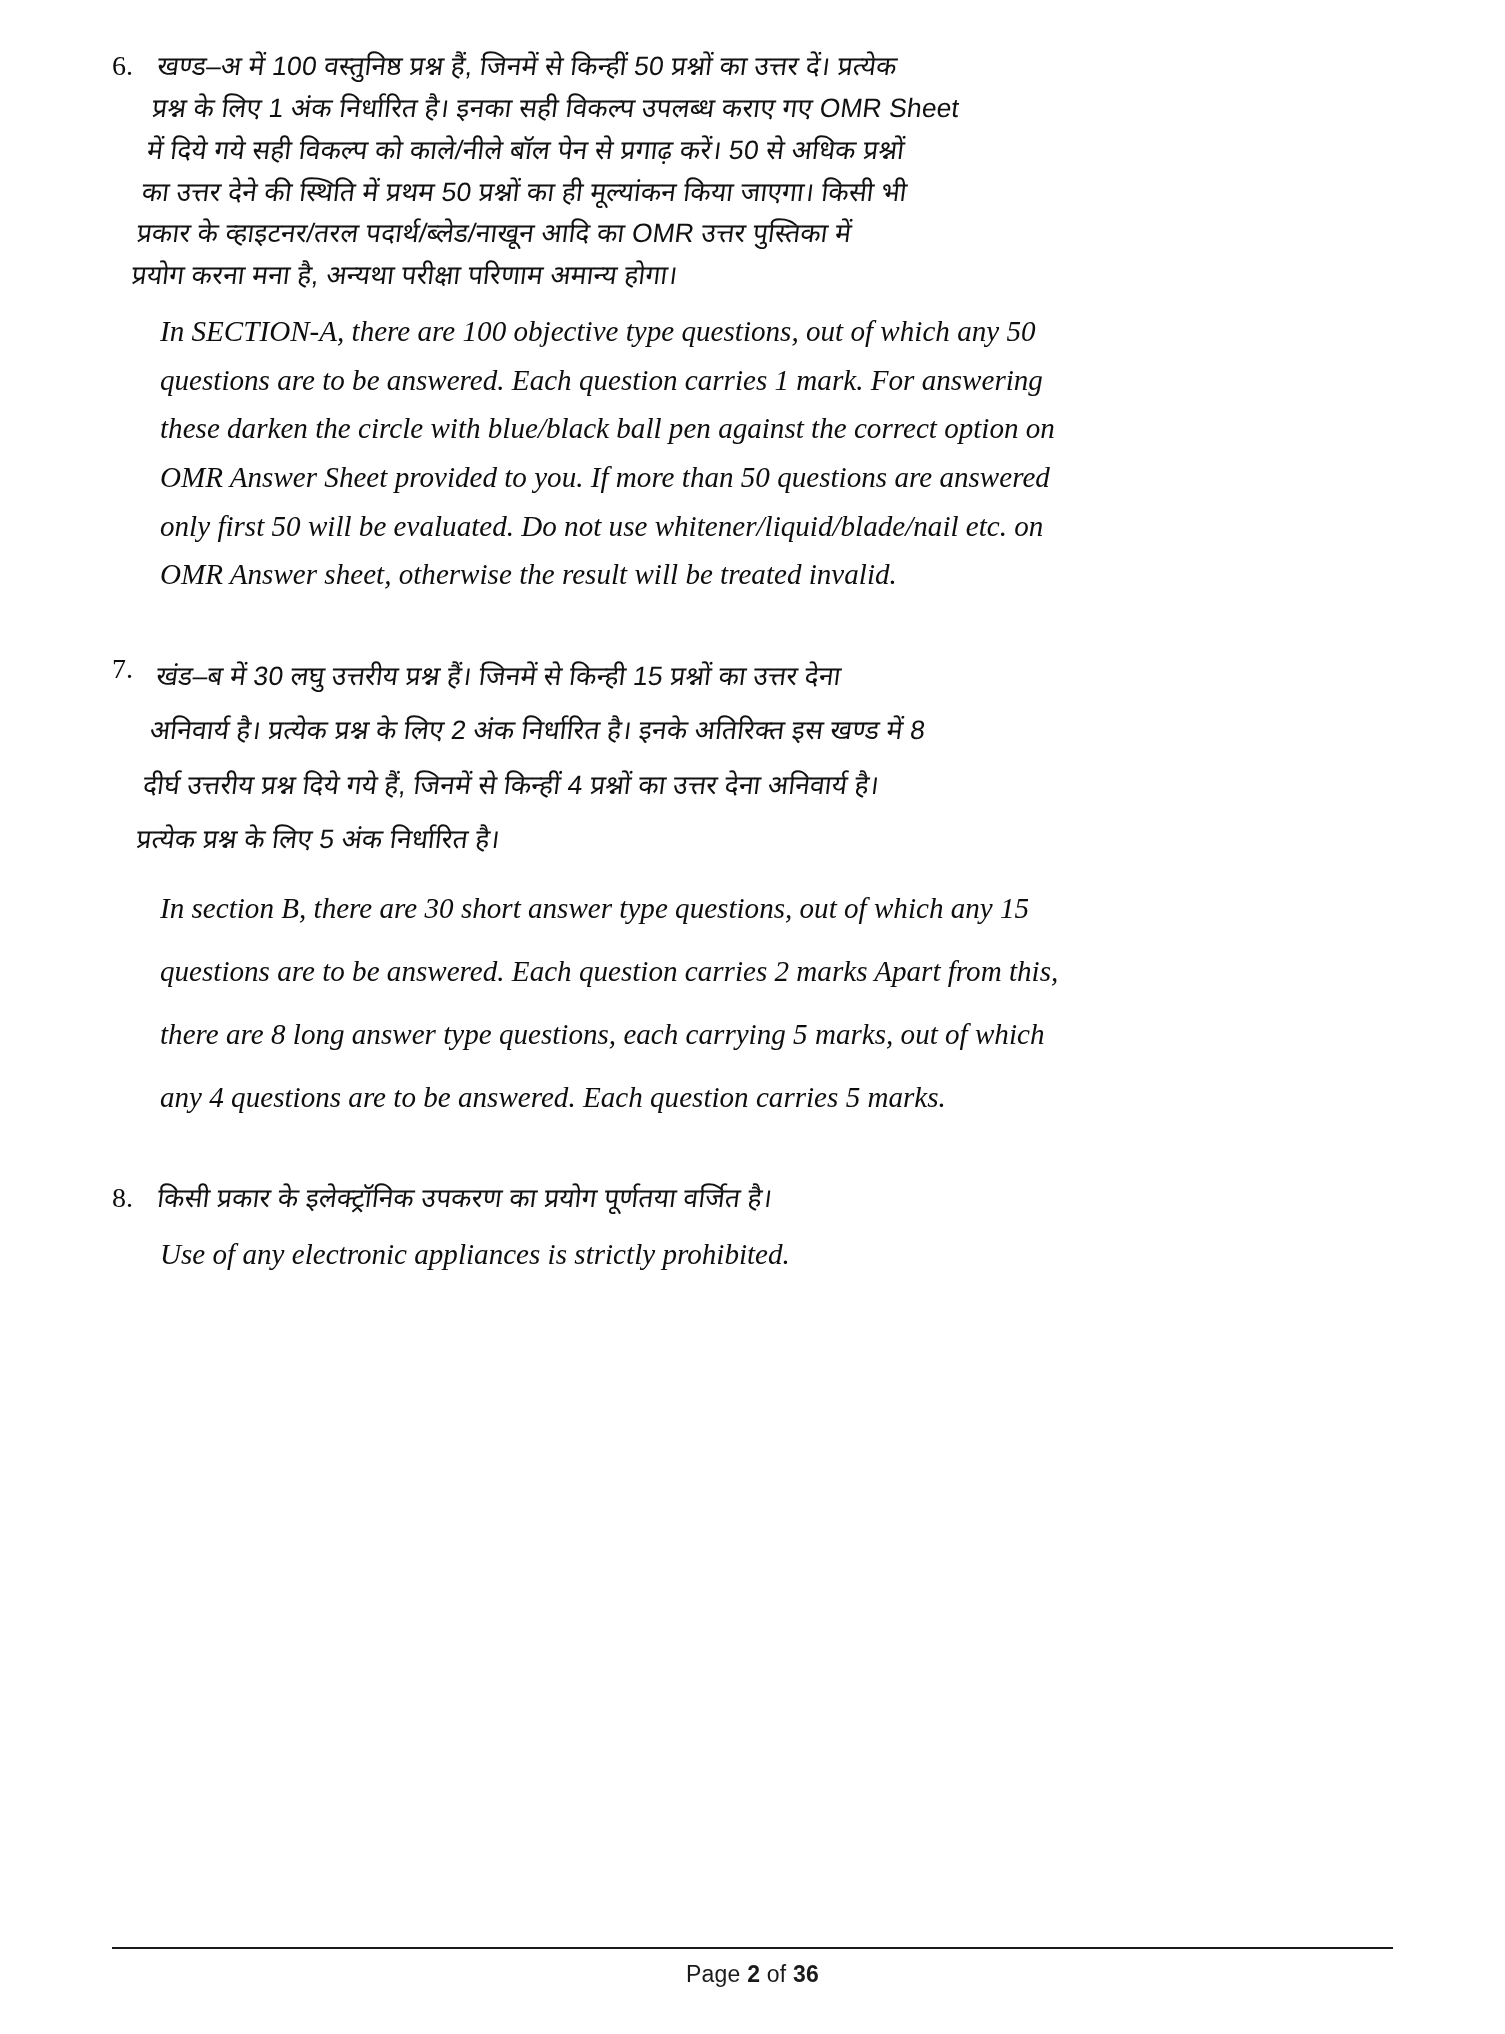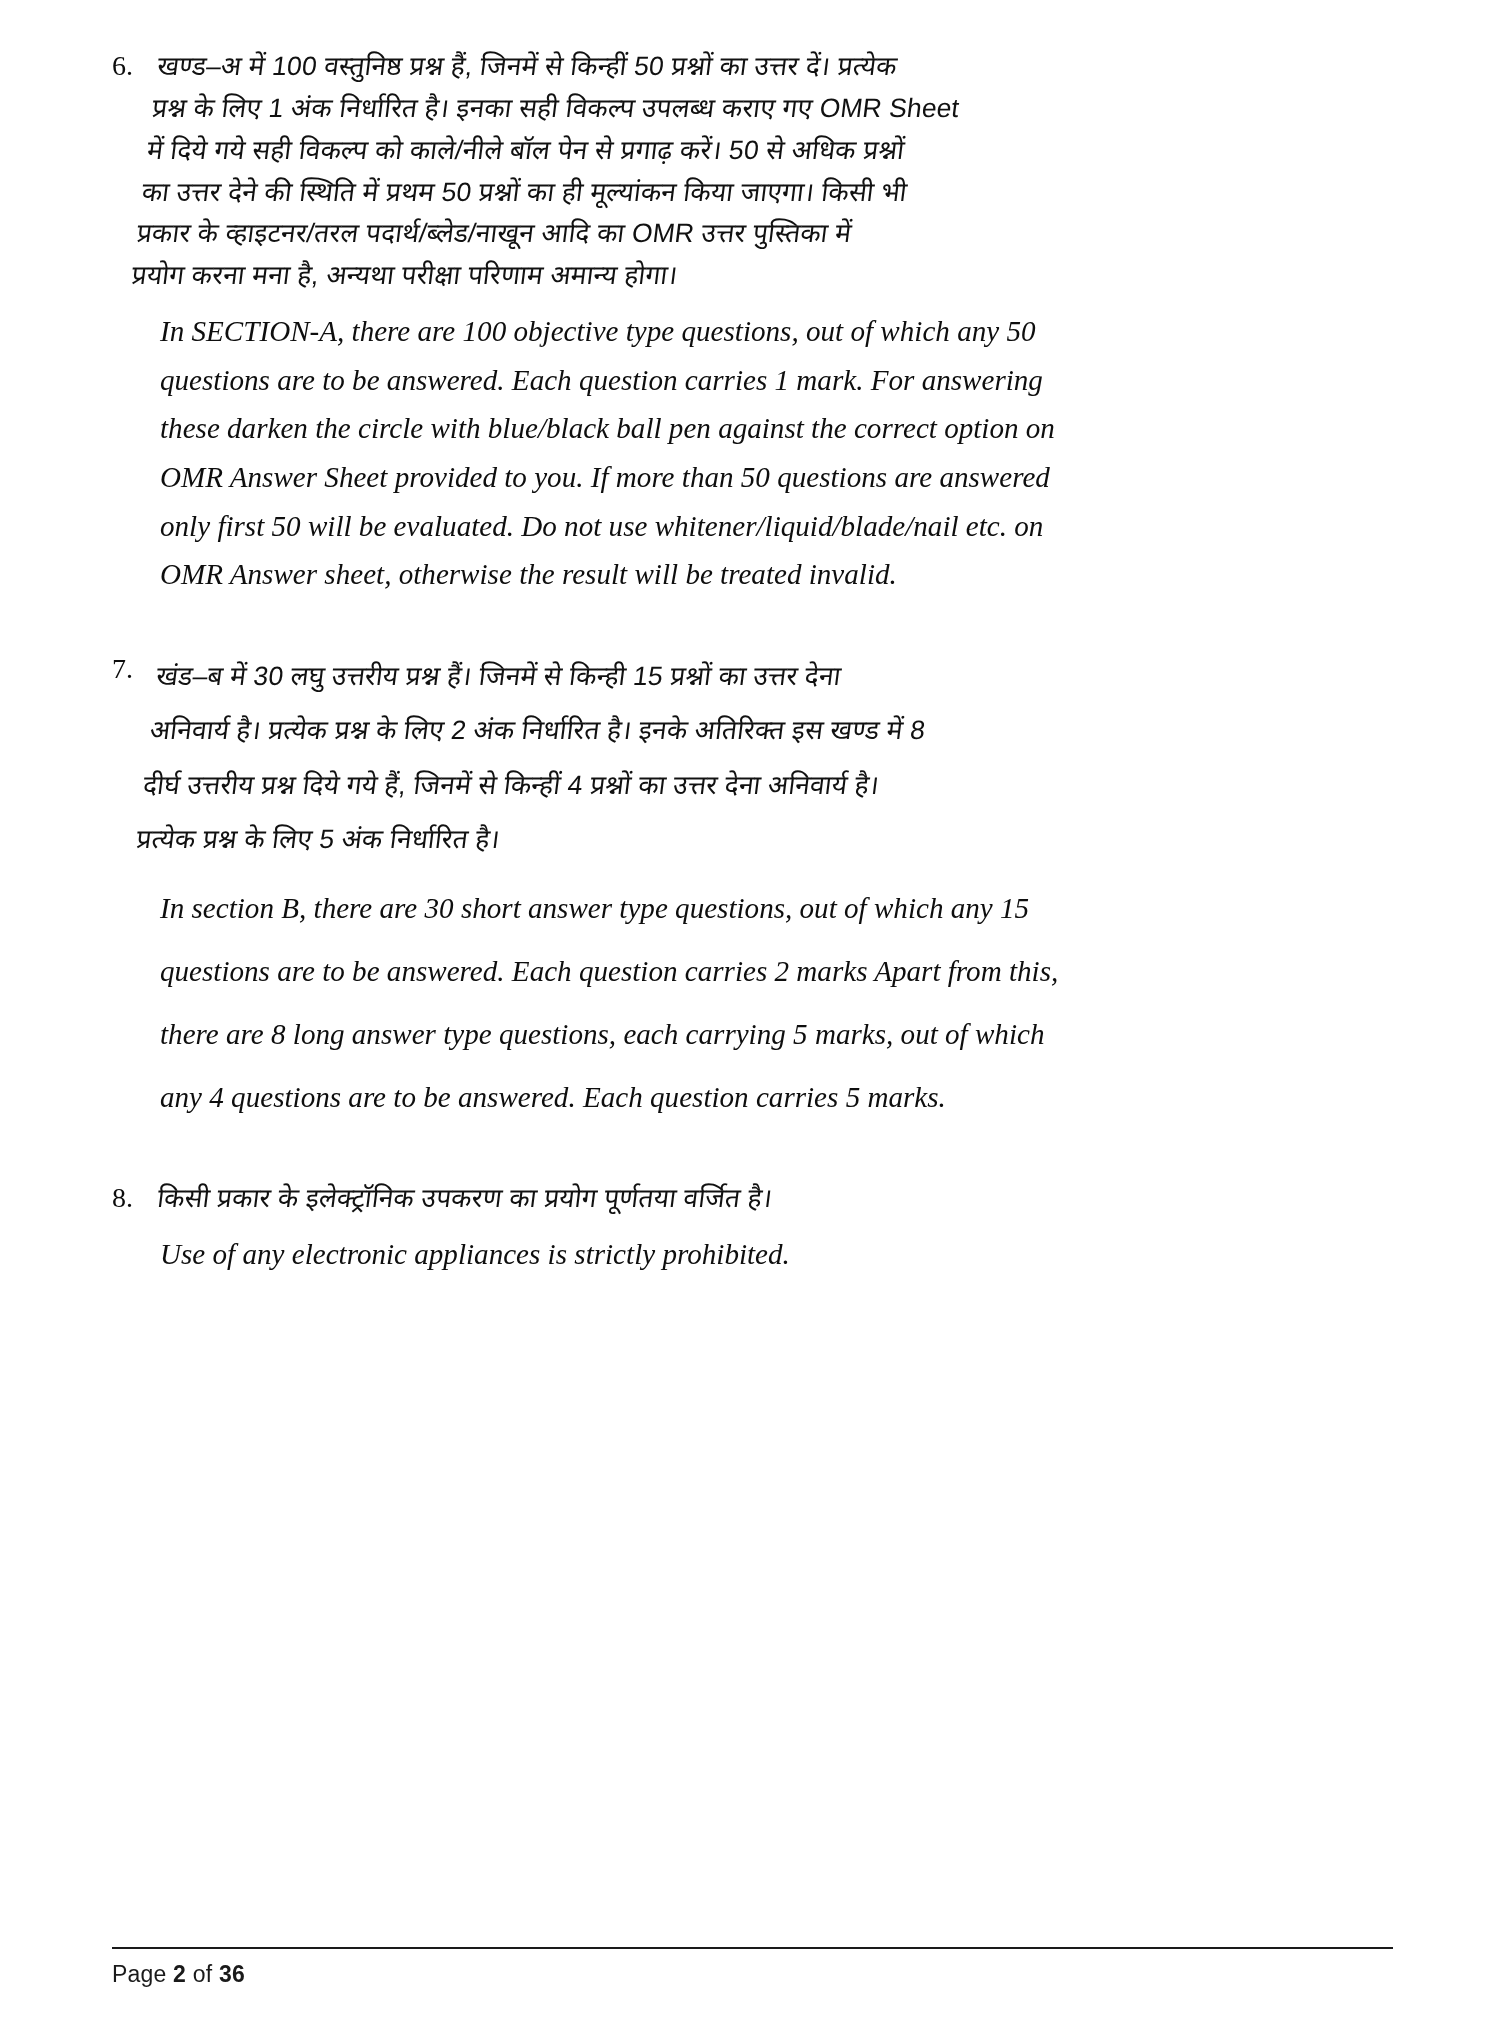--- a/index.html
+++ b/index.html
@@ -96,21 +96,21 @@
     right: 112px;
     bottom: 46px;
   }
   .footer-rule {
     width: 100%;
     height: 2px;
     background: #1a1a1a;
     margin-bottom: 12px;
   }
   .footer-text {
-    text-align: left;
+    text-align: center;
     font-family: "Liberation Sans", sans-serif;
     font-size: 23px;
     color: #1a1a1a;
     letter-spacing: 0.2px;
   }
   .footer-text b {
     font-weight: 700;
   }
 </style>
 </head>

